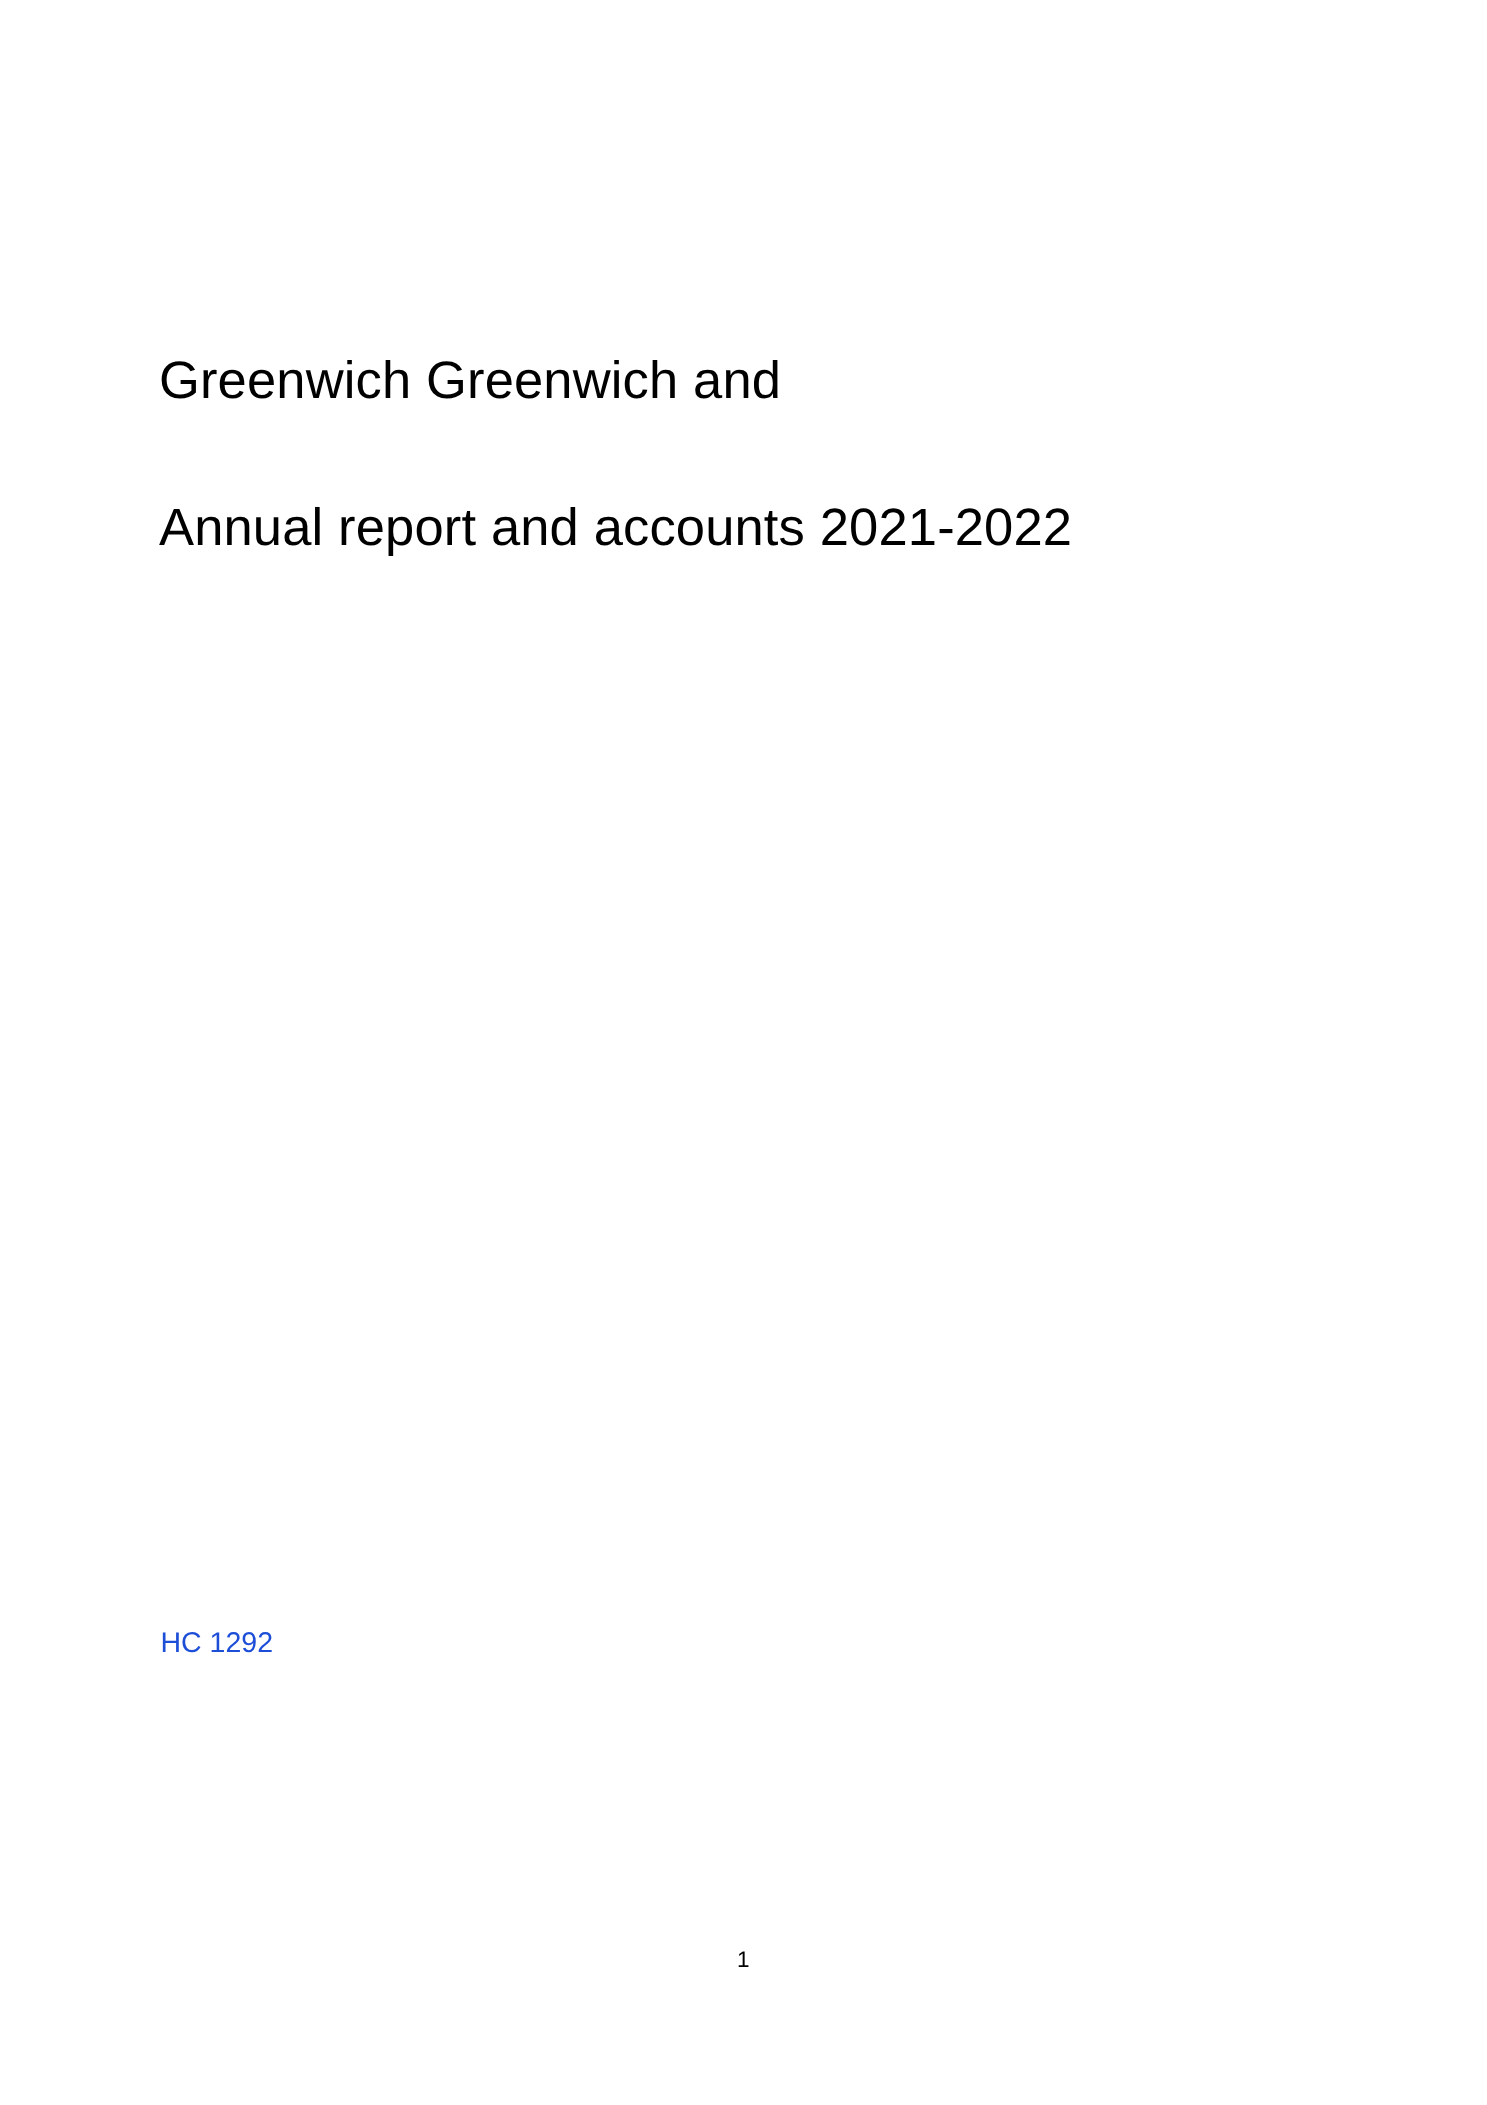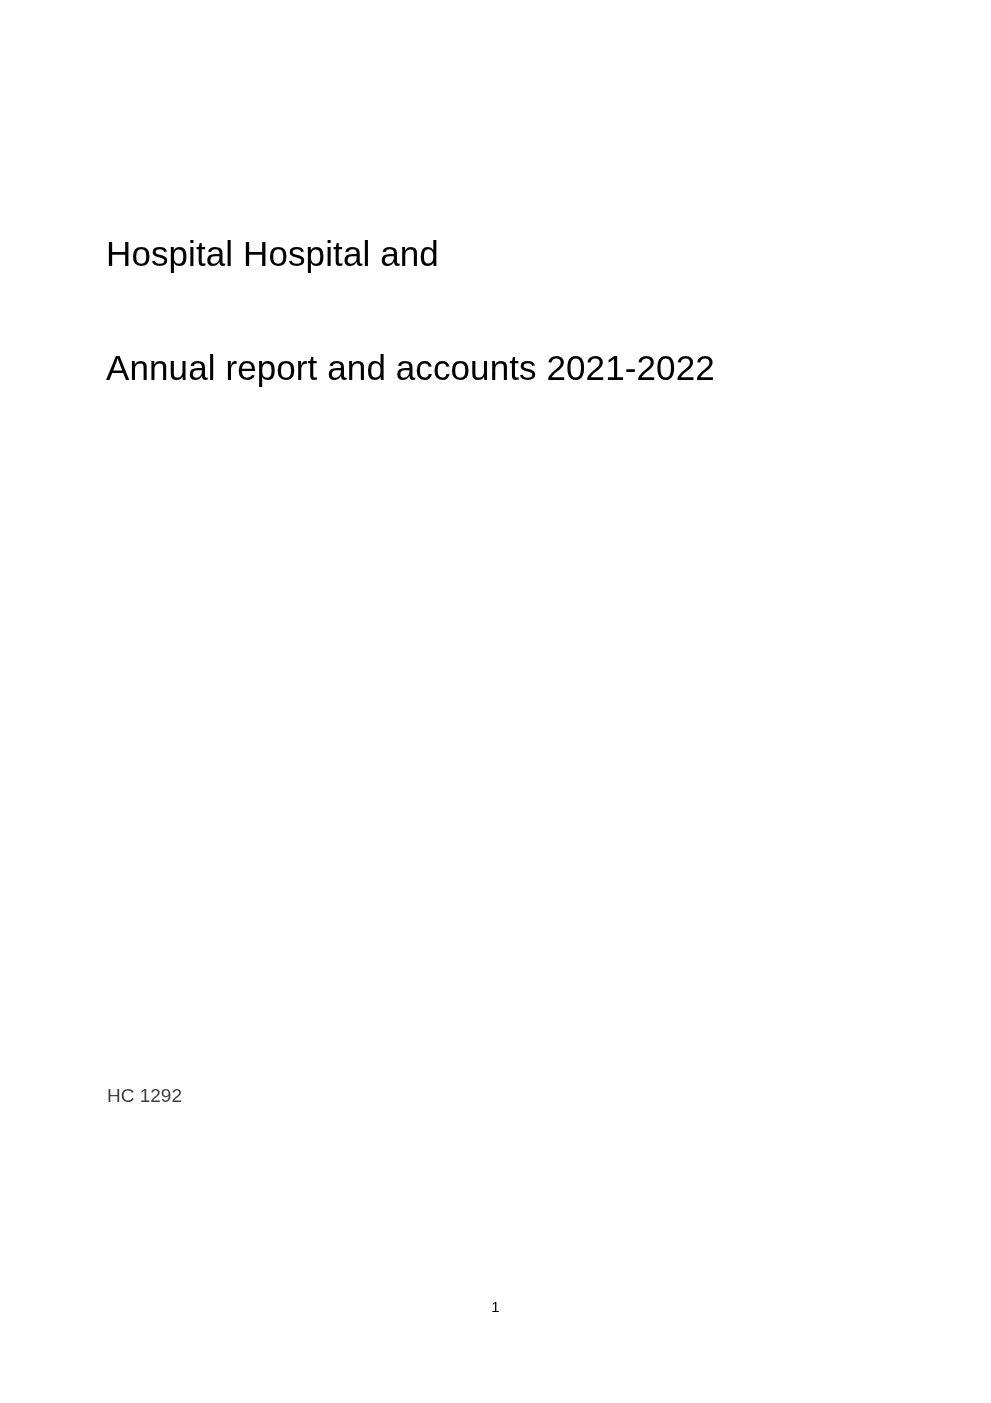--- a/index.html
+++ b/index.html
@@ -26,53 +26,53 @@
     width: 760px;
   }
   .org-line {
     font-size: 35px;
     line-height: 52px;
     letter-spacing: 0.1px;
     color: #000000;
     white-space: pre;
   }
   .doc-title {
-    margin-top: 64px;
+    margin-top: 48px;
     font-size: 35px;
     line-height: 48px;
     letter-spacing: 0.1px;
     color: #000000;
     white-space: pre;
   }
   .ref-code {
     position: absolute;
     left: 107px;
     top: 1083px;
     font-size: 19px;
     line-height: 26px;
-    color: #404040;
+    color: #1d4ed8;
     white-space: pre;
   }
   .page-number {
     position: absolute;
     left: 0;
     right: 0;
     top: 1298px;
     text-align: center;
     font-size: 15px;
     color: #000000;
   }
 </style>
 </head>
 <body>
 
 <div class="page">
 
   <div class="title-block">
-    <div class="org-line">Hospital Hospital and</div>
+    <div class="org-line">Greenwich Greenwich and</div>
     <div class="doc-title">Annual report and accounts 2021-2022</div>
   </div>
 
   <div class="ref-code">HC 1292</div>
 
   <div class="page-number">1</div>
 
 </div>
 
 </body></html>

